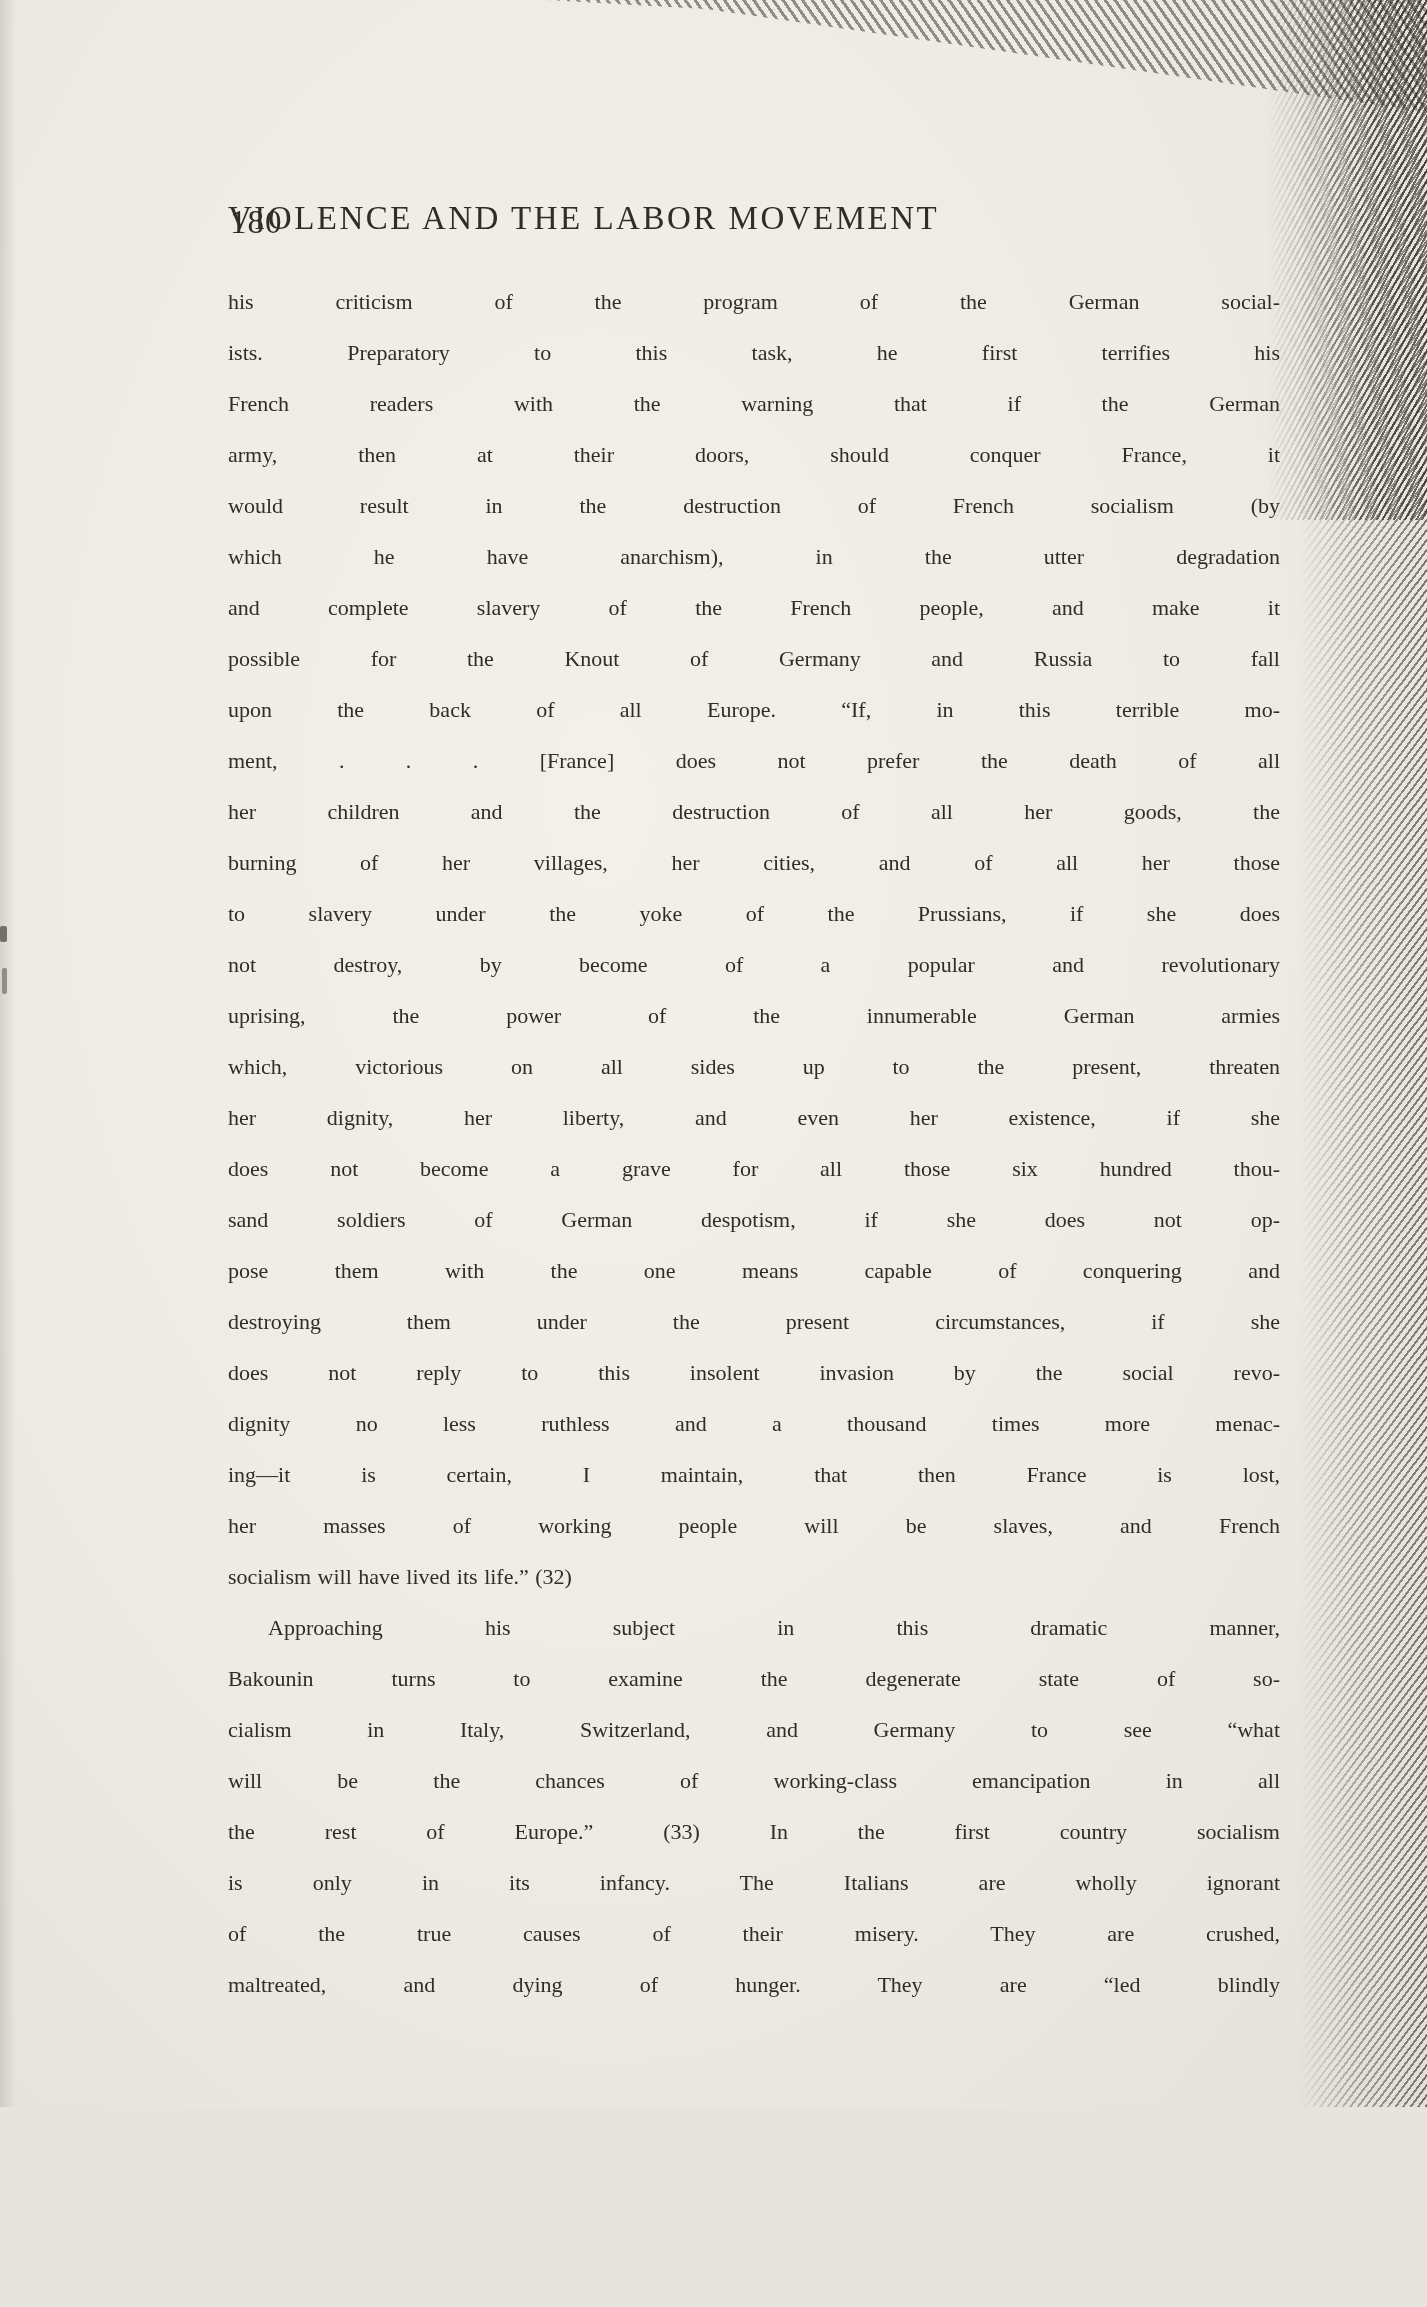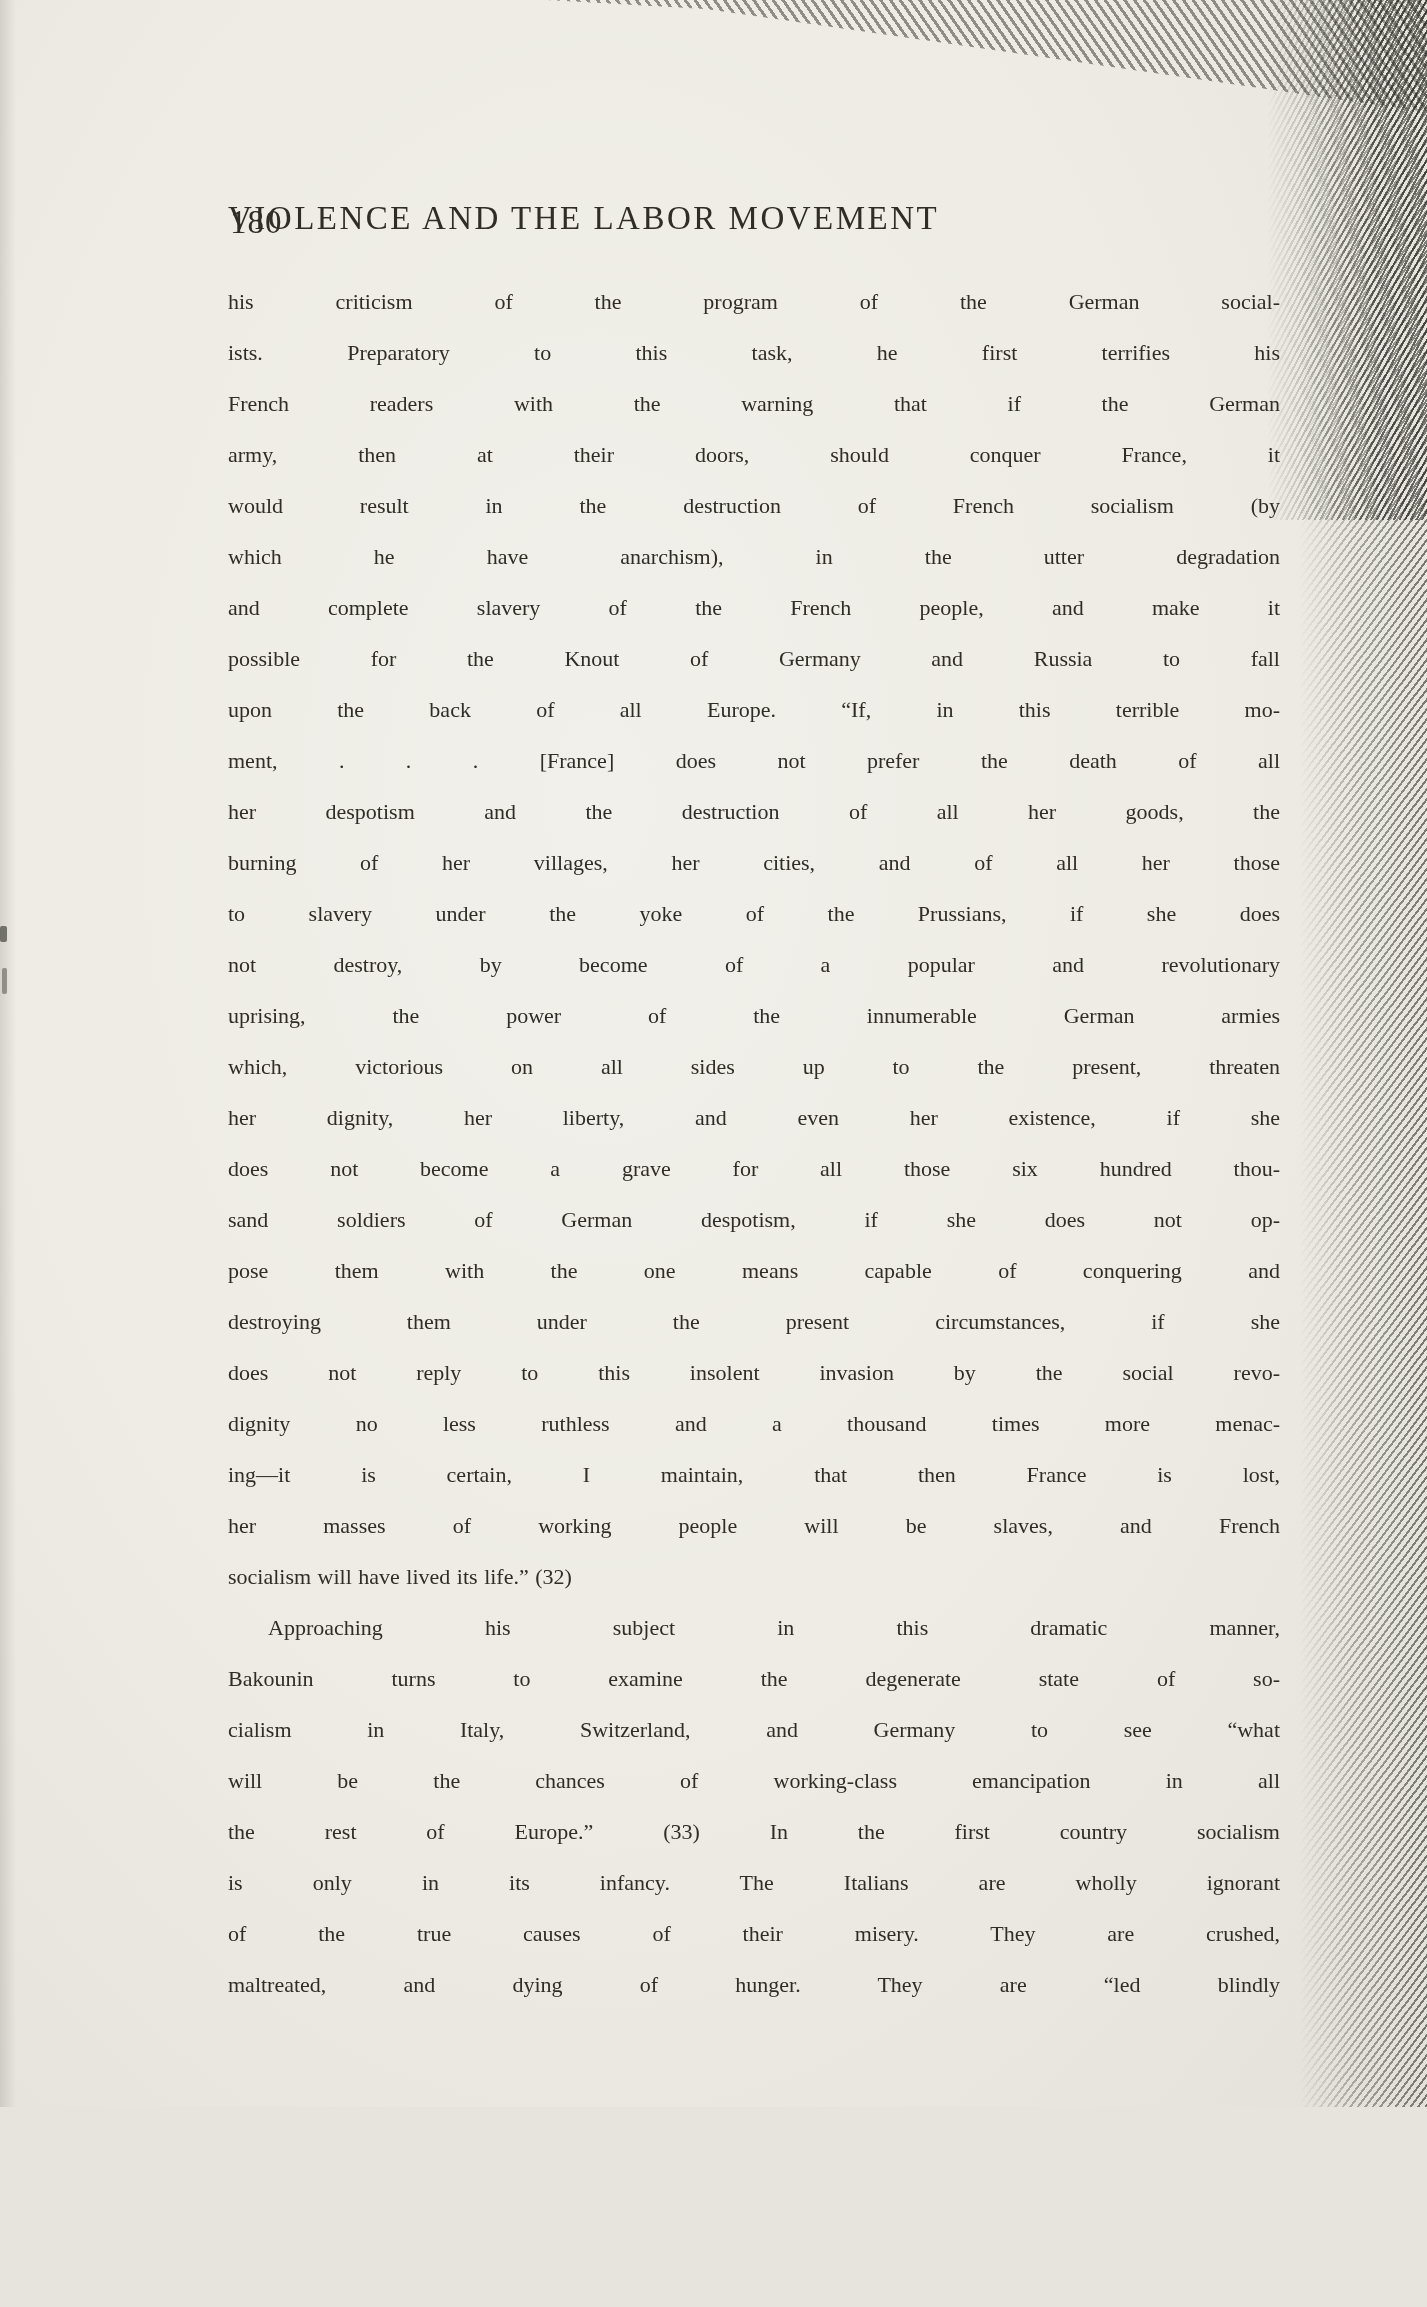--- a/index.html
+++ b/index.html
@@ -123,21 +123,21 @@
         <div class="line">his criticism of the program of the German social-</div>
         <div class="line">ists. Preparatory to this task, he first terrifies his</div>
         <div class="line">French readers with the warning that if the German</div>
         <div class="line">army, then at their doors, should conquer France, it</div>
         <div class="line">would result in the destruction of French socialism (by</div>
         <div class="line">which he have anarchism), in the utter degradation</div>
         <div class="line">and complete slavery of the French people, and make it</div>
         <div class="line">possible for the Knout of Germany and Russia to fall</div>
         <div class="line">upon the back of all Europe. “If, in this terrible mo-</div>
         <div class="line">ment, . . . [France] does not prefer the death of all</div>
-        <div class="line">her despotism and the destruction of all her goods, the</div>
+        <div class="line">her children and the destruction of all her goods, the</div>
         <div class="line">burning of her villages, her cities, and of all her those</div>
         <div class="line">to slavery under the yoke of the Prussians, if she does</div>
         <div class="line">not destroy, by become of a popular and revolutionary</div>
         <div class="line">uprising, the power of the innumerable German armies</div>
         <div class="line">which, victorious on all sides up to the present, threaten</div>
         <div class="line">her dignity, her liberty, and even her existence, if she</div>
         <div class="line">does not become a grave for all those six hundred thou-</div>
         <div class="line">sand soldiers of German despotism, if she does not op-</div>
         <div class="line">pose them with the one means capable of conquering and</div>
         <div class="line">destroying them under the present circumstances, if she</div>

